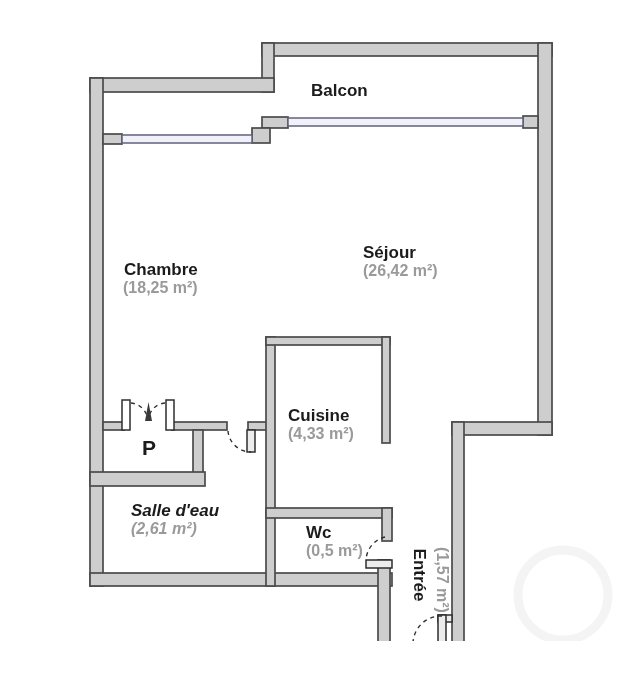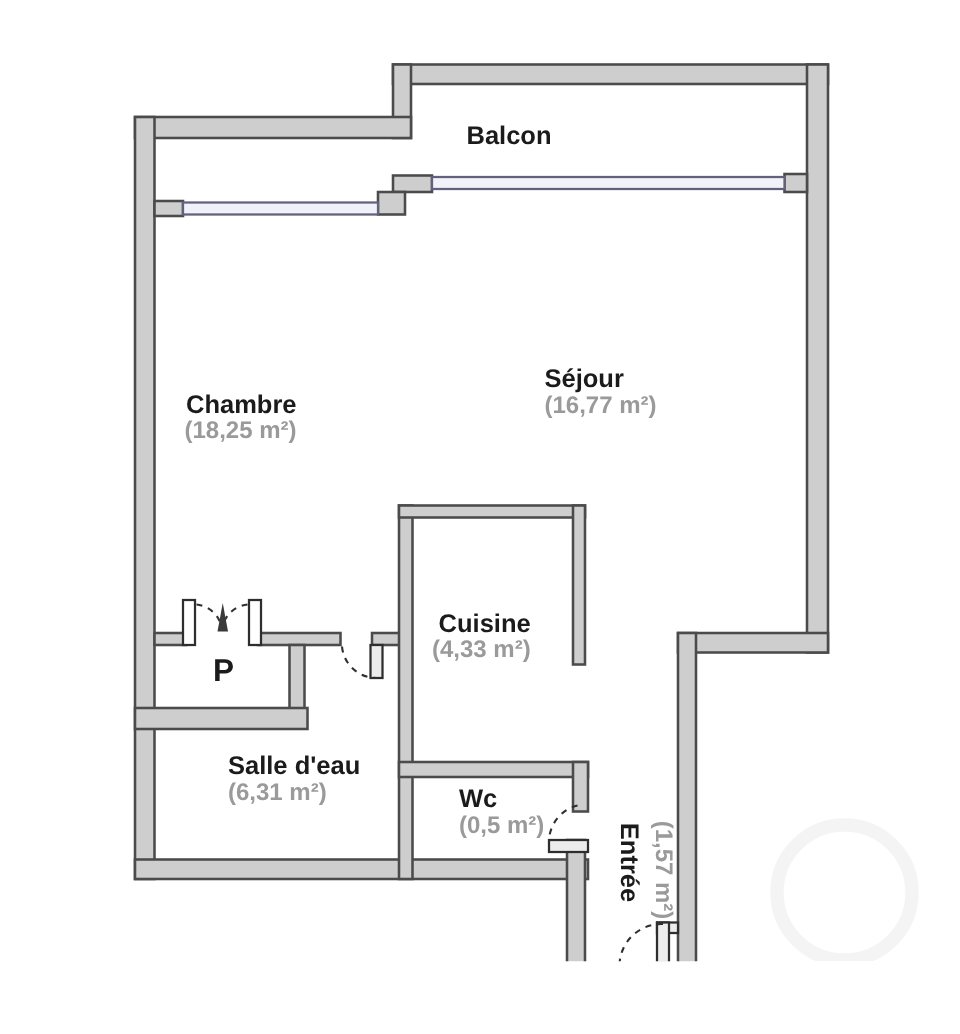--- a/index.html
+++ b/index.html
@@ -152,35 +152,35 @@
     <span class="room-name">Balcon</span>
   </div>
 
   <div class="room-label" style="left:123px; top:261px;text-align:right;">
     <span class="room-name">Chambre</span>
     <span class="room-area">(18,25 m²)</span>
   </div>
 
   <div class="room-label" style="left:363px; top:228px;margin-top:16px;">
     <span class="room-name">Séjour</span>
-    <span class="room-area">(16,77 m²)</span>
+    <span class="room-area">(26,42 m²)</span>
   </div>
 
-  <div class="room-label" style="left:288px; top:407px;text-align:right;">
+  <div class="room-label" style="left:288px; top:407px;">
     <span class="room-name">Cuisine</span>
     <span class="room-area">(4,33 m²)</span>
   </div>
 
   <div class="room-label label-placard" style="left:142px; top:437px;">
     <span class="room-name">P</span>
   </div>
 
-  <div class="room-label" style="left:152px; top:502px;">
+  <div class="room-label" style="left:131px; top:502px;font-style:italic;">
     <span class="room-name">Salle d'eau</span>
-    <span class="room-area">(6,31 m²)</span>
+    <span class="room-area">(2,61 m²)</span>
   </div>
 
   <div class="room-label" style="left:306px; top:524px;">
     <span class="room-name">Wc</span>
     <span class="room-area">(0,5 m²)</span>
   </div>
 
   <div class="room-label rot" style="left:419px; top:575px;">
     <span class="room-name">Entrée</span>
   </div>

